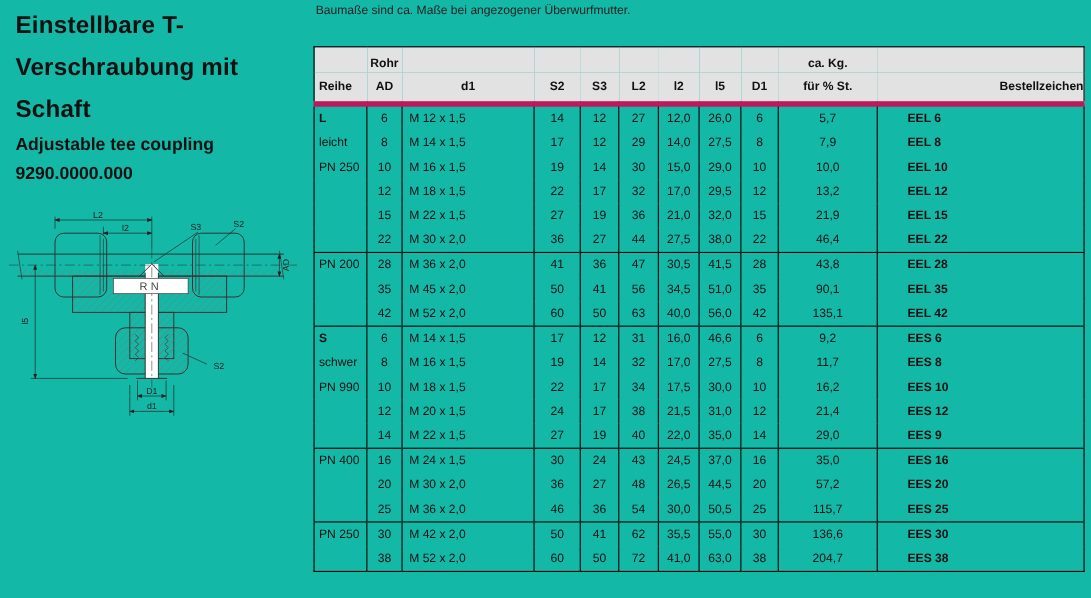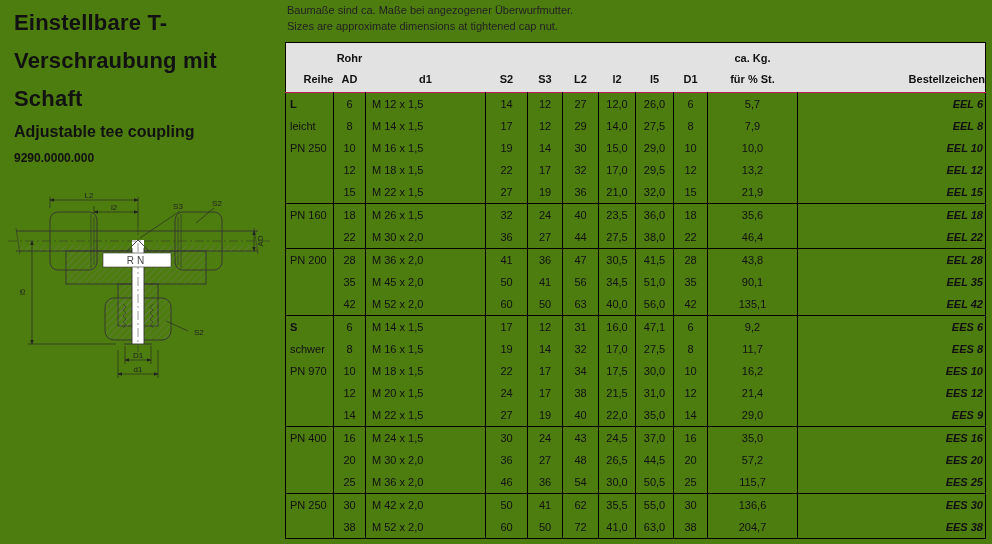--- a/index.html
+++ b/index.html
@@ -1,44 +1,44 @@
 <!DOCTYPE html>
 <html><head>
 <meta charset="utf-8">
 <style>
   html,body{margin:0;padding:0;background:#fff;}
-  #page{position:relative;width:992px;height:544px;background:#4d7c0f;overflow:hidden;
+  #page{position:relative;width:992px;height:544px;background:#14b8a6;overflow:hidden;
         font-family:"Liberation Sans",sans-serif;color:#111;}
 
   
   .title-block{position:absolute;left:14px;top:4px;width:265px;}
   .title-line{font-size:22px;font-weight:bold;line-height:38px;letter-spacing:.2px;}
   .subtitle{font-size:16px;font-weight:bold;line-height:27px;}
-  .part-number{font-size:12px;font-weight:bold;line-height:27px;}
+  .part-number{font-size:16px;font-weight:bold;line-height:27px;}
 
   
   .note{position:absolute;left:287px;font-size:11px;color:#222;}
   .note.de{top:4px;}
   .note.en{top:20px;}
 
   
   table.datasheet{position:absolute;left:285px;top:42px;width:700px;
         border-collapse:collapse;table-layout:fixed;font-size:11px;
         border:1px solid #000;}
   table.datasheet thead th{background:#e2e2e2;font-weight:bold;text-align:center;padding:0;}
   table.datasheet tr.h-top th{height:21px;vertical-align:bottom;padding-bottom:2px;}
   table.datasheet tr.h-main th{height:26px;vertical-align:middle;}
-  table.datasheet thead{border-bottom:1px solid #be185d;}
-  table.datasheet th.left{text-align:right;padding-left:4px;}
+  table.datasheet thead{border-bottom:5px solid #be185d;}
+  table.datasheet th.left{text-align:left;padding-left:4px;}
   table.datasheet th.best{text-align:right;padding-left:27px;}
   table.datasheet tbody td{height:22px;text-align:center;border-left:1px solid #000;
         padding:0 2px;white-space:nowrap;overflow:hidden;}
   table.datasheet tbody td:first-child{border-left:none;text-align:left;padding-left:4px;}
   table.datasheet tbody td:nth-child(3){text-align:left;padding-left:6px;}
-  table.datasheet tbody td:last-child{text-align:right;padding-left:27px;font-weight:bold;font-style:italic;}
+  table.datasheet tbody td:last-child{text-align:left;padding-left:27px;font-weight:bold;}
   table.datasheet tbody tr.sec-start td{border-top:1px solid #000;}
   table.datasheet td.bold{font-weight:bold;}
 
   
   .drawing{position:absolute;left:6px;top:192px;width:280px;height:215px;}
   .drawing svg{display:block;}
   .drawing text{font-family:"Liberation Sans",sans-serif;font-size:8px;fill:#222;}
   .drawing .rn-text{font-size:10px;letter-spacing:3px;fill:#444;}
 </style>
 </head>
@@ -48,21 +48,20 @@
 
   <div class="title-block">
     <div class="title-line">Einstellbare T-</div>
     <div class="title-line">Verschraubung mit</div>
     <div class="title-line">Schaft</div>
     <div class="subtitle">Adjustable tee coupling</div>
     <div class="part-number">9290.0000.000</div>
   </div>
 
   <div class="note de">Baumaße sind ca. Maße bei angezogener Überwurfmutter.</div>
-  <div class="note en">Sizes are approximate dimensions at tightened cap nut.</div>
 
   <div class="drawing">
     <svg viewBox="0 0 280 215" width="280" height="215">
       <defs>
         <pattern id="hatch" width="5" height="5" patternUnits="userSpaceOnUse" patternTransform="rotate(45)">
           <line x1="0" y1="0" x2="0" y2="5" stroke="#777" stroke-width="0.7"></line>
         </pattern>
         <marker id="arE" markerWidth="8" markerHeight="6" refX="7" refY="3" orient="auto">
           <path d="M0,0 L8,3 L0,6 Z" fill="#222"></path>
         </marker>
@@ -239,33 +238,20 @@
           <td>M 22 x 1,5</td>
           <td>27</td>
           <td>19</td>
           <td>36</td>
           <td>21,0</td>
           <td>32,0</td>
           <td>15</td>
           <td>21,9</td>
           <td>EEL 15</td>
         </tr>
-        <tr class="sec-start">
-          <td>PN 160</td>
-          <td>18</td>
-          <td>M 26 x 1,5</td>
-          <td>32</td>
-          <td>24</td>
-          <td>40</td>
-          <td>23,5</td>
-          <td>36,0</td>
-          <td>18</td>
-          <td>35,6</td>
-          <td>EEL 18</td>
-        </tr>
         <tr>
           <td></td>
           <td>22</td>
           <td>M 30 x 2,0</td>
           <td>36</td>
           <td>27</td>
           <td>44</td>
           <td>27,5</td>
           <td>38,0</td>
           <td>22</td>
@@ -312,40 +298,40 @@
           <td>EEL 42</td>
         </tr>
         <tr class="sec-start">
           <td class="bold">S</td>
           <td>6</td>
           <td>M 14 x 1,5</td>
           <td>17</td>
           <td>12</td>
           <td>31</td>
           <td>16,0</td>
-          <td>47,1</td>
+          <td>46,6</td>
           <td>6</td>
           <td>9,2</td>
           <td>EES 6</td>
         </tr>
         <tr>
           <td>schwer</td>
           <td>8</td>
           <td>M 16 x 1,5</td>
           <td>19</td>
           <td>14</td>
           <td>32</td>
           <td>17,0</td>
           <td>27,5</td>
           <td>8</td>
           <td>11,7</td>
           <td>EES 8</td>
         </tr>
         <tr>
-          <td>PN 970</td>
+          <td>PN 990</td>
           <td>10</td>
           <td>M 18 x 1,5</td>
           <td>22</td>
           <td>17</td>
           <td>34</td>
           <td>17,5</td>
           <td>30,0</td>
           <td>10</td>
           <td>16,2</td>
           <td>EES 10</td>

